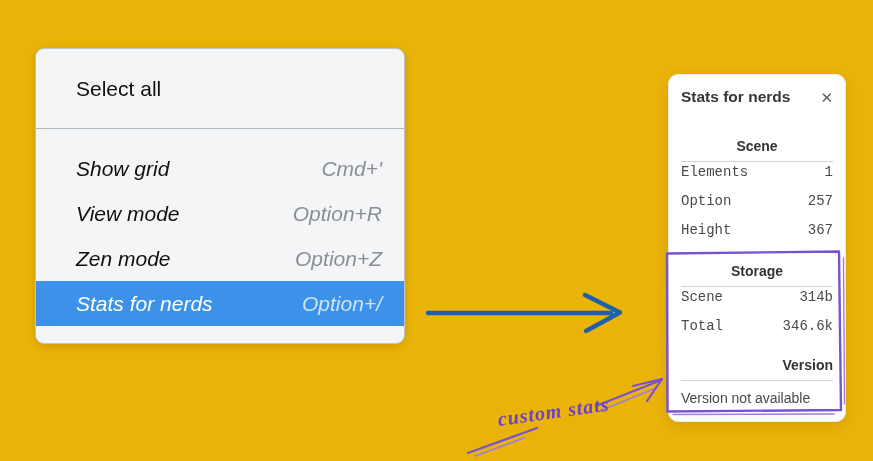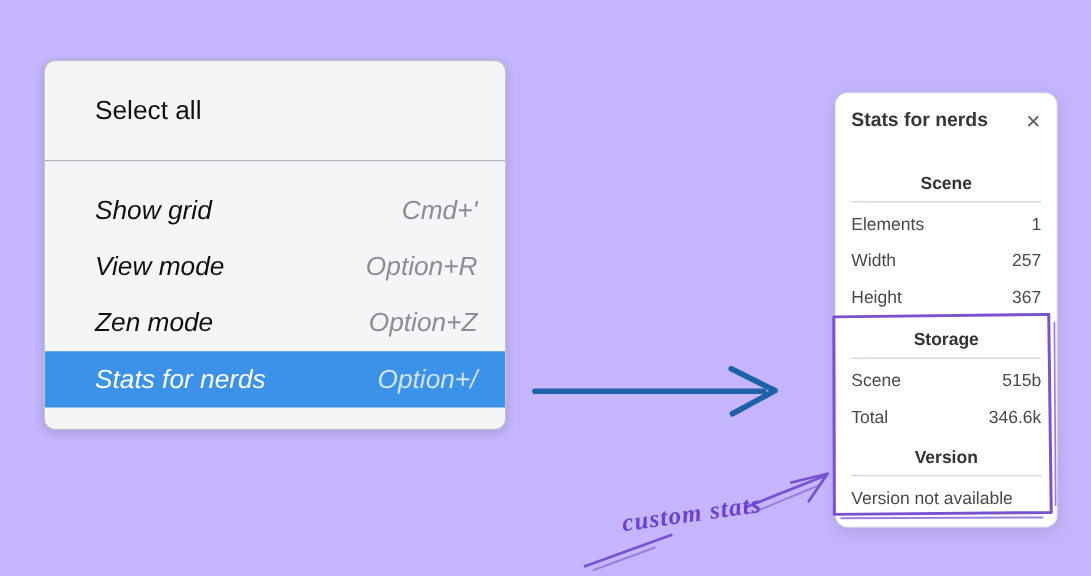--- a/index.html
+++ b/index.html
@@ -1,17 +1,17 @@
 <!DOCTYPE html>
 <html><head>
 <meta charset="utf-8">
 <style>
   html,body { margin:0; padding:0; background:#ffffff; }
   .canvas {
-    position:relative; width:873px; height:461px; background:#c4b5fd;
+    position:relative; width:873px; height:461px; background:#eab308;
     font-family:"Liberation Sans", sans-serif; overflow:hidden;
   }
 
   
   .menu {
     position:absolute; left:35px; top:48px; width:370px;
     background:#f4f5f6; border:1px solid #c2c5c8; border-radius:9px;
     box-shadow:0 2px 8px rgba(0,0,0,.14); overflow:hidden; box-sizing:border-box;
   }
   .menu-row {
@@ -36,23 +36,23 @@
   .panel-header { display:flex; justify-content:space-between; align-items:center; height:22px; }
   .panel-title { font-weight:bold; font-size:15.5px; color:#363636; }
   .close-btn {
     background:none; border:none; padding:0; margin:0;
     font-size:15px; color:#5f5f5f; cursor:pointer; line-height:1;
     font-family:"Liberation Sans", sans-serif;
   }
   .sec-heading { text-align:center; font-weight:bold; color:#333333; font-size:14px; }
   .h-scene   { margin-top:30px; }
   .h-storage { margin-top:12px; }
-  .h-version { margin-top:10px; }
+  .h-version { margin-top:10px;text-align:right; }
   .sec-divider { border:none; border-top:1px solid #ccd3d9; margin:7px 0 2px; }
-  .stat-row { display:flex; justify-content:space-between; align-items:center; height:29px; }
+  .stat-row { display:flex; justify-content:space-between; height:29px;font-family:Liberation Mono, monospace; }
   .stat-value { text-align:right; }
   .version-note { margin-top:6px; line-height:22px; color:#494949; }
 
   
   .overlay { position:absolute; left:0; top:0; pointer-events:none; z-index:5; }
 
   
   .annotation-label {
     position:absolute; left:497px; top:397px; width:160px; z-index:6;
     font-family:cursive; font-style:italic; font-weight:bold;
@@ -96,33 +96,33 @@
       <button class="close-btn"><span>✕</span></button>
     </div>
 
     <div class="sec-heading h-scene">Scene</div>
     <hr class="sec-divider">
     <div class="stat-row">
       <span>Elements</span>
       <span class="stat-value">1</span>
     </div>
     <div class="stat-row">
-      <span>Width</span>
+      <span>Option</span>
       <span class="stat-value">257</span>
     </div>
     <div class="stat-row">
       <span>Height</span>
       <span class="stat-value">367</span>
     </div>
 
     <div class="sec-heading h-storage">Storage</div>
     <hr class="sec-divider">
     <div class="stat-row">
       <span>Scene</span>
-      <span class="stat-value">515b</span>
+      <span class="stat-value">314b</span>
     </div>
     <div class="stat-row">
       <span>Total</span>
       <span class="stat-value">346.6k</span>
     </div>
 
     <div class="sec-heading h-version">Version</div>
     <hr class="sec-divider">
     <div class="version-note">Version not available</div>
   </div>

